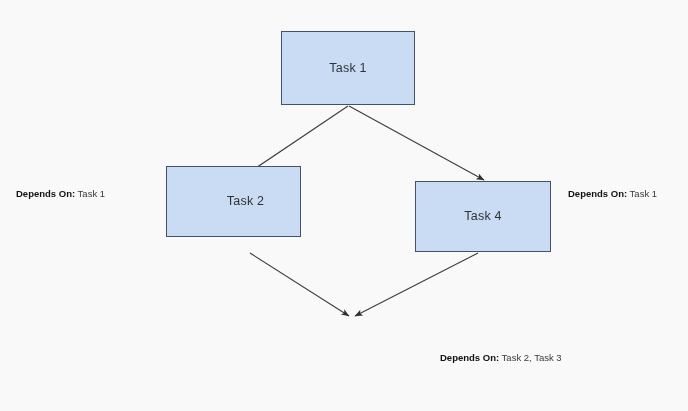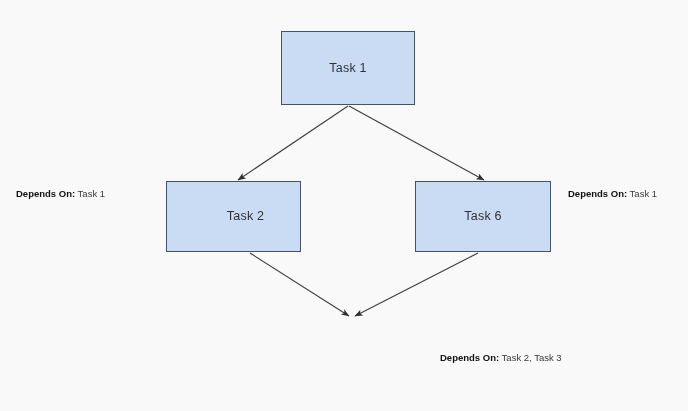--- a/index.html
+++ b/index.html
@@ -75,26 +75,26 @@
       <line x1="349" y1="106" x2="484" y2="180"></line>
       <line x1="250" y1="253" x2="349" y2="316"></line>
       <line x1="478" y1="253" x2="355" y2="316"></line>
     </g>
   </svg>
 
   <div class="node" style="left:281px; top:31px; width:134px; height:74px;">
     <span class="node-label">Task 1</span>
   </div>
 
-  <div class="node" style="left:166px; top:181px; width:135px; height:71px;padding-left:24px;">
+  <div class="node" style="left:166px; top:166px; width:135px; height:71px;padding-left:24px;">
     <span class="node-label">Task 2</span>
   </div>
 
   <div class="node" style="left:415px; top:181px; width:136px; height:71px;">
-    <span class="node-label">Task 6</span>
+    <span class="node-label">Task 4</span>
   </div>
 
 
   <div class="dep-label" style="left:16px; top:189px;">
     <span class="dep-key">Depends On:</span>
     <span class="dep-val">Task 1</span>
   </div>
 
   <div class="dep-label" style="left:568px; top:189px;">
     <span class="dep-key">Depends On:</span>

